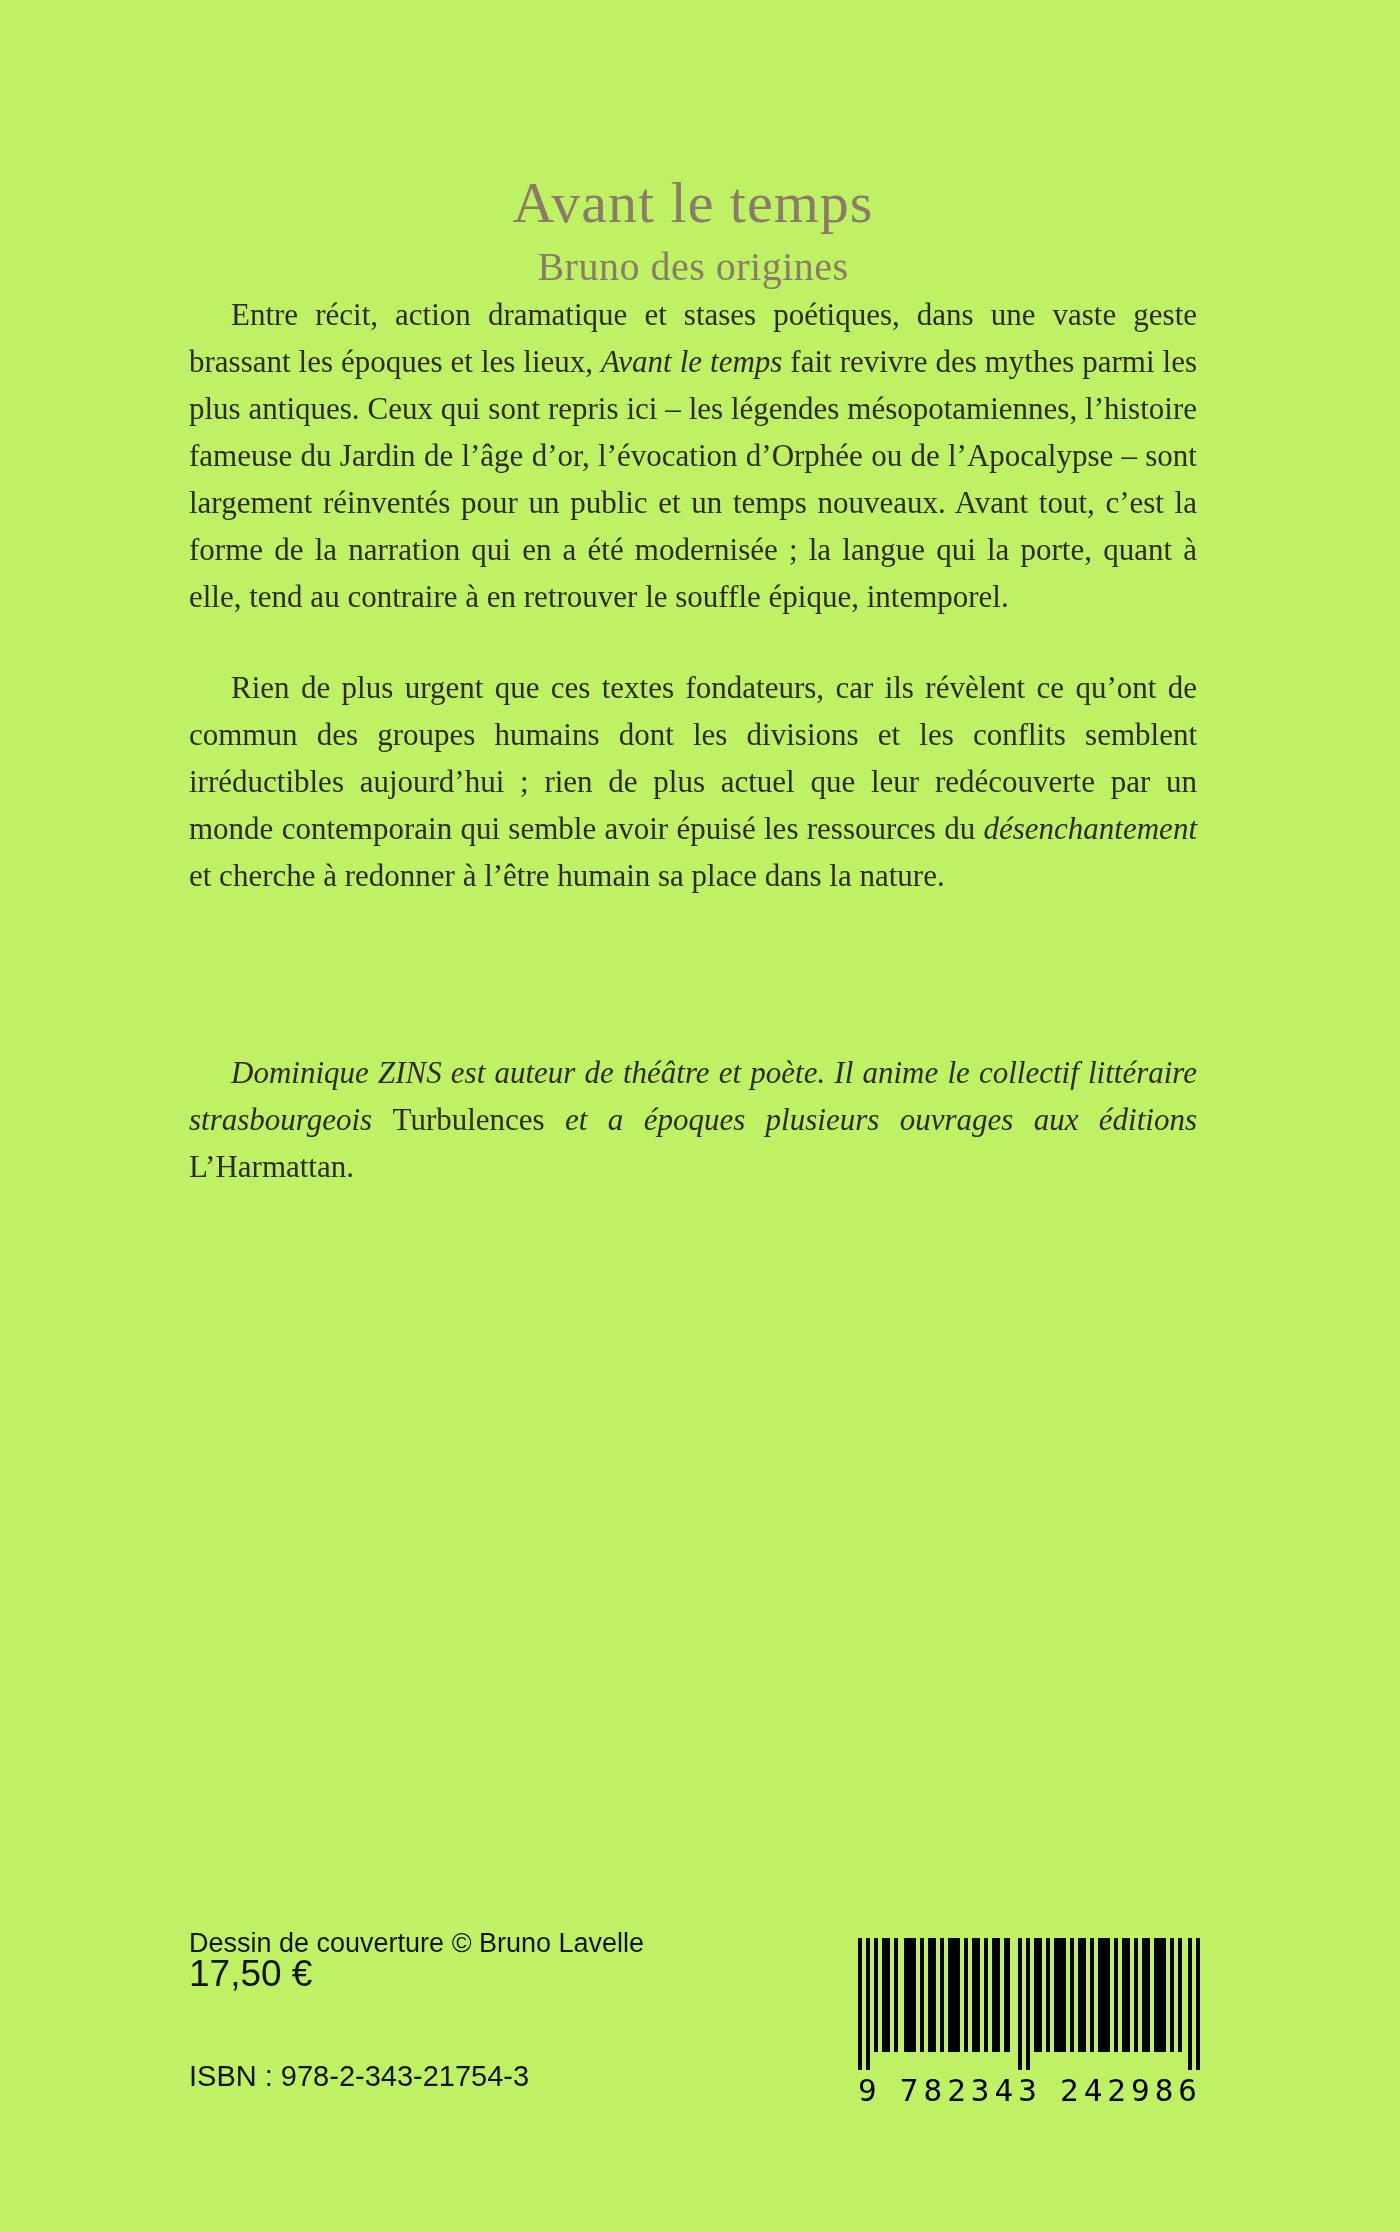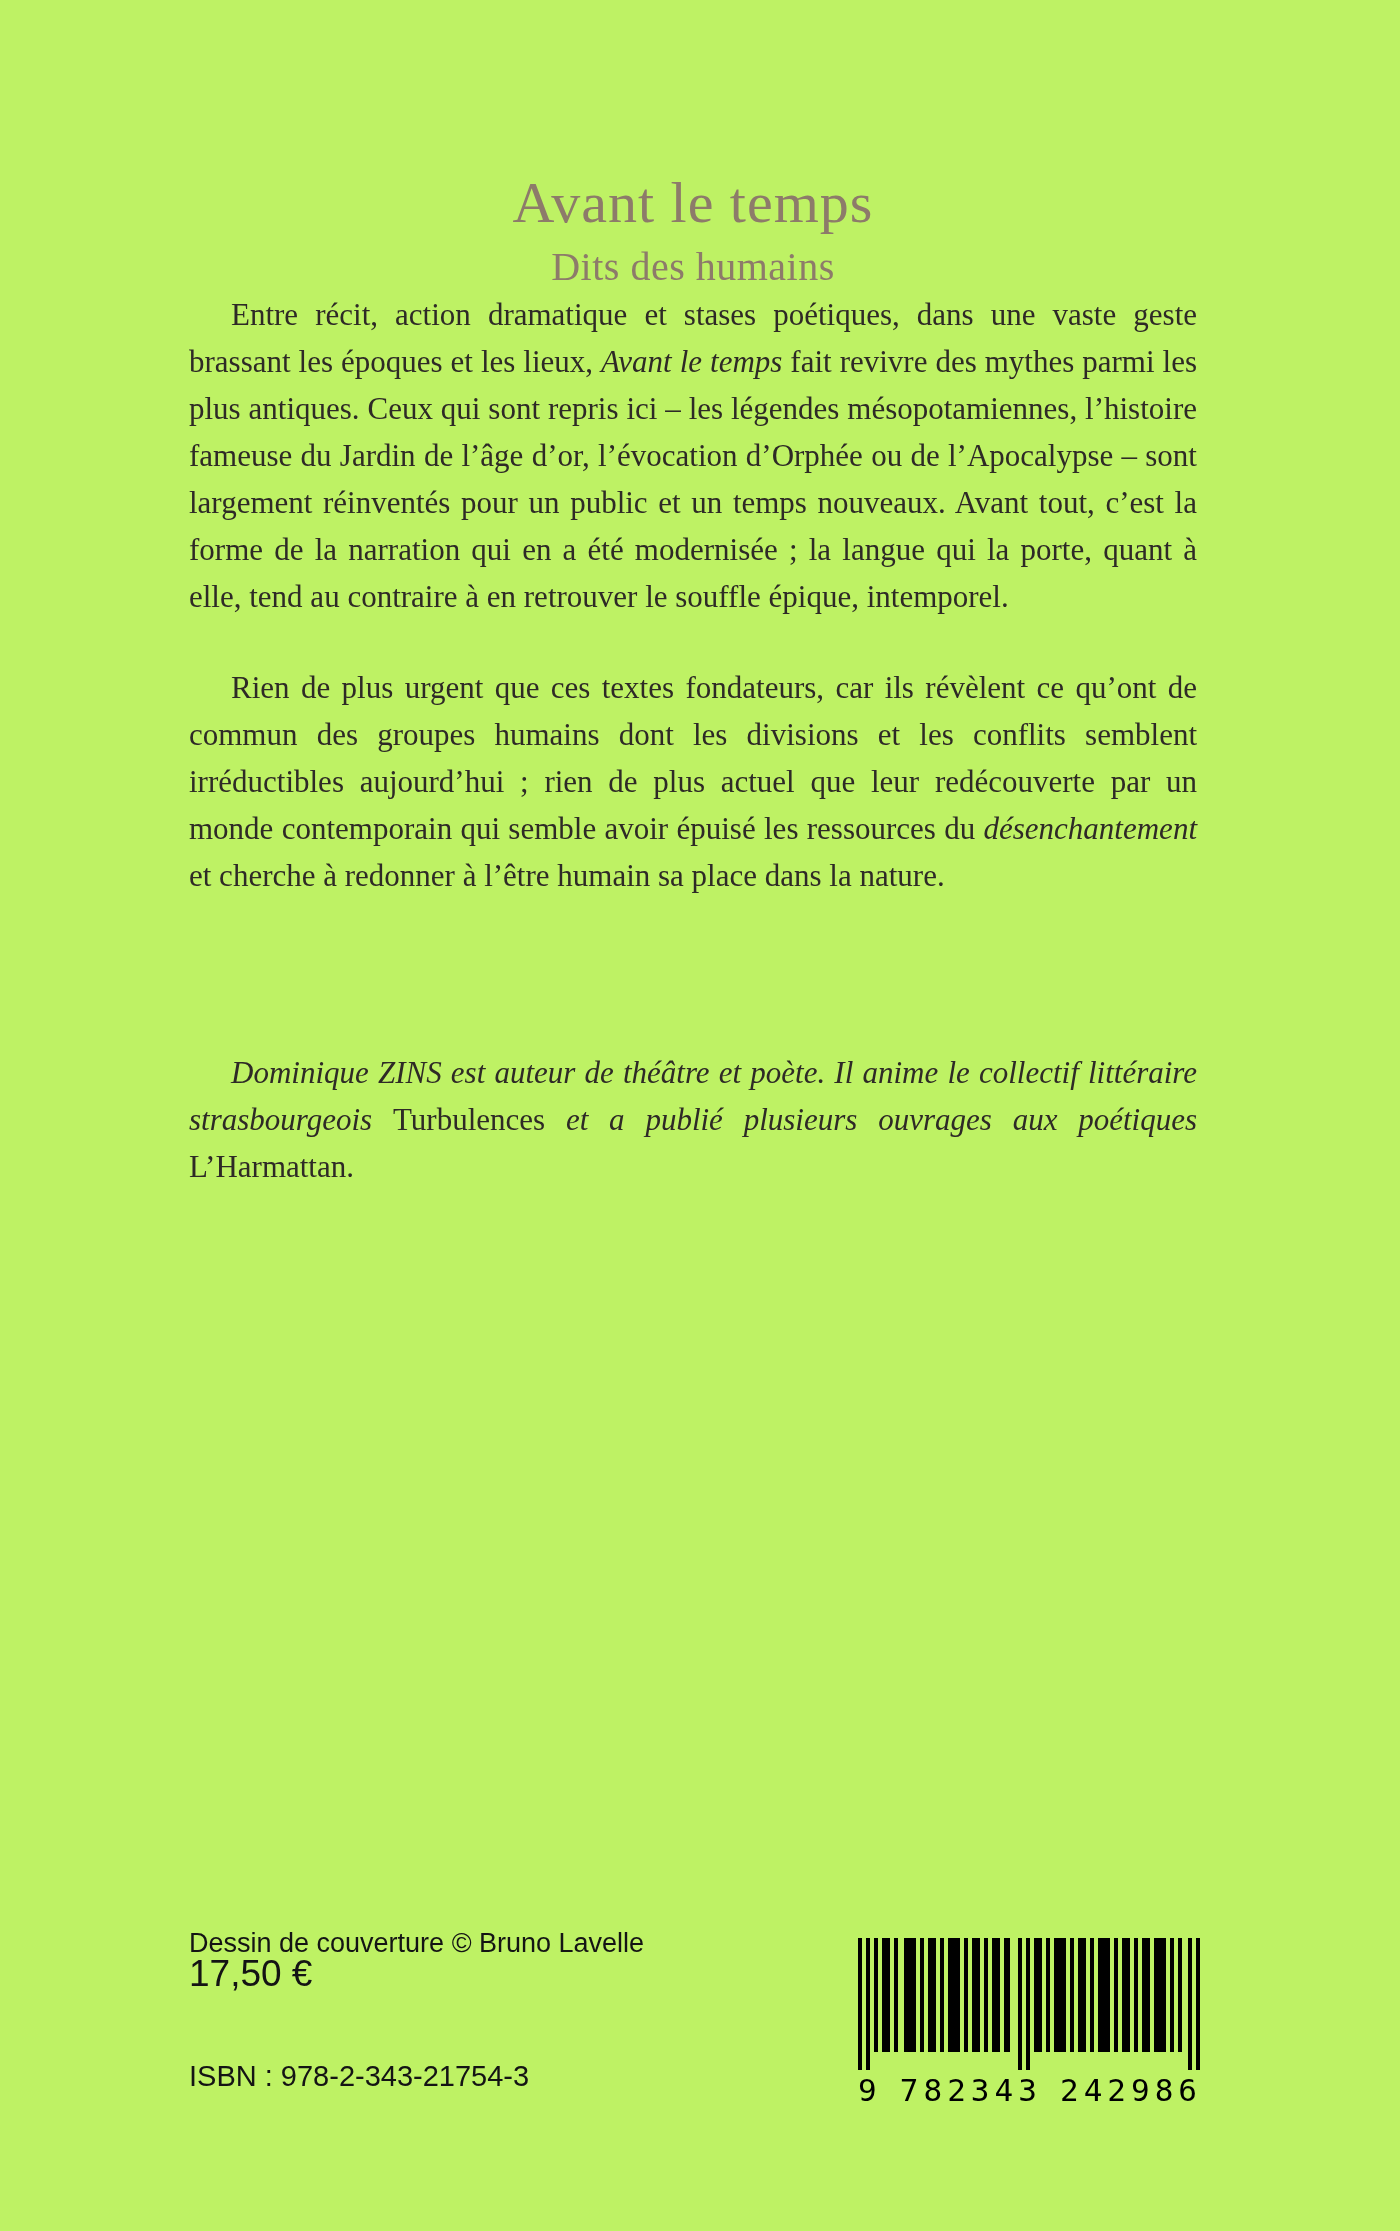--- a/index.html
+++ b/index.html
@@ -103,27 +103,27 @@
   }
   .barcode-number span { letter-spacing: 5px; }
 </style>
 </head>
 <body>
 
 <div class="page">
 
   <div class="content">
     <div class="book-title">Avant le temps</div>
-    <div class="book-subtitle">Dits des humains</div>
+    <div class="book-subtitle">Bruno des origines</div>
 
     <p class="body-text para-1"><span style="font-style: normal;">Entre récit, action dramatique et stases poétiques, dans une vaste geste brassant les époques et les lieux, </span><span style="font-style: italic;">Avant le temps</span><span style="font-style: normal;"> fait revivre des mythes parmi les plus antiques. Ceux qui sont repris ici – les légendes mésopotamiennes, l’histoire fameuse du Jardin de l’âge d’or, l’évocation d’Orphée ou de l’Apocalypse – sont largement réinventés pour un public et un temps nouveaux. Avant tout, c’est la forme de la narration qui en a été modernisée ; la langue qui la porte, quant à elle, tend au contraire à en retrouver le souffle épique, intemporel.</span></p>
 
     <p class="body-text para-2"><span style="font-style: normal;">Rien de plus urgent que ces textes fondateurs, car ils révèlent ce qu’ont de commun des groupes humains dont les divisions et les conflits semblent irréductibles aujourd’hui ; rien de plus actuel que leur redécouverte par un monde contemporain qui semble avoir épuisé les ressources du </span><span style="font-style: italic;">désenchantement</span><span style="font-style: normal;"> et cherche à redonner à l’être humain sa place dans la nature.</span></p>
 
-    <p class="author-bio"><span style="font-style: italic;">Dominique ZINS est auteur de théâtre et poète. Il anime le collectif littéraire strasbourgeois </span><span style="font-style: normal;">Turbulences</span><span style="font-style: italic;"> et a publié plusieurs ouvrages aux poétiques </span><span style="font-style: normal;">L’Harmattan.</span></p>
+    <p class="author-bio"><span style="font-style: italic;">Dominique ZINS est auteur de théâtre et poète. Il anime le collectif littéraire strasbourgeois </span><span style="font-style: normal;">Turbulences</span><span style="font-style: italic;"> et a époques plusieurs ouvrages aux éditions </span><span style="font-style: normal;">L’Harmattan.</span></p>
   </div>
 
   <div class="cover-credit">Dessin de couverture © Bruno Lavelle</div>
 
   <div class="price">17,50 €</div>
 
   <div class="isbn">ISBN : 978-2-343-21754-3</div>
 
   <div class="barcode-wrap">
     <svg class="barcode-bars" viewBox="0 0 344 132" preserveAspectRatio="none" xmlns="http://www.w3.org/2000/svg">

